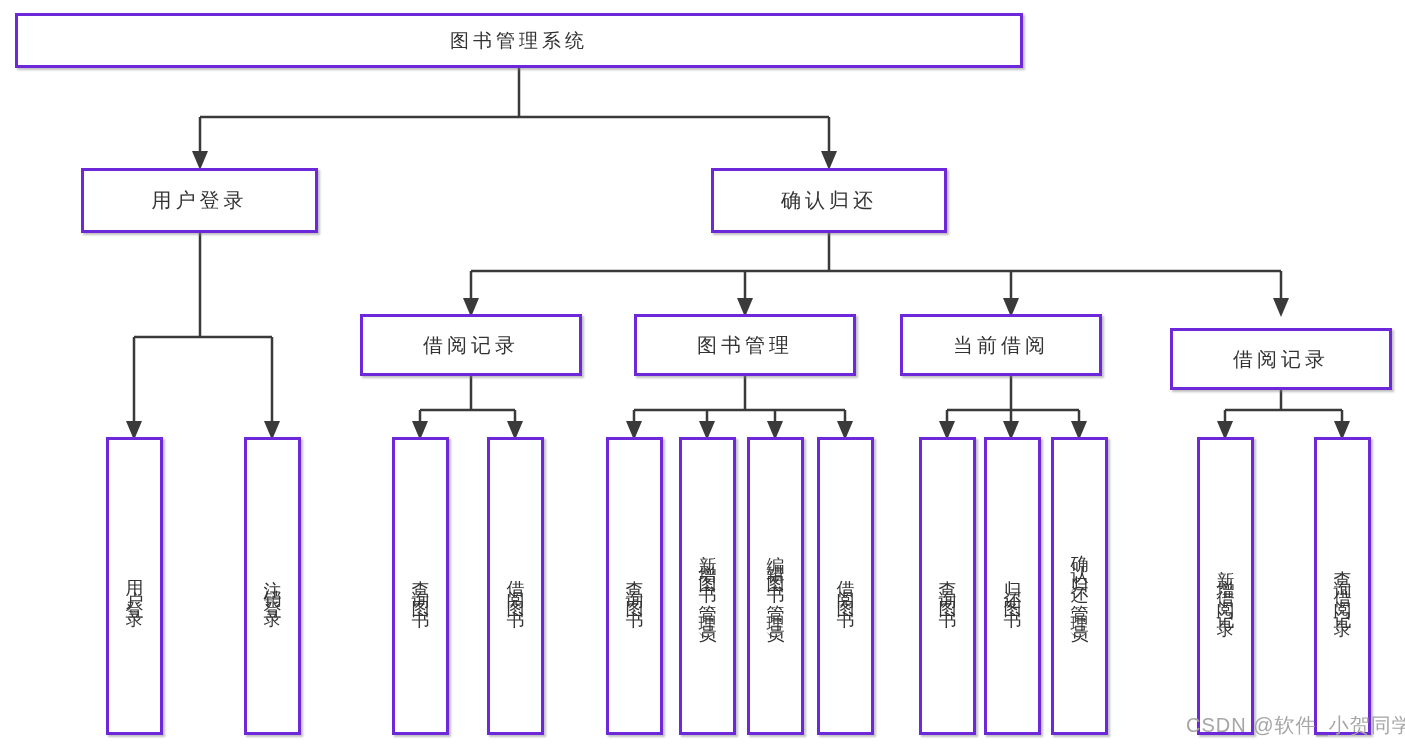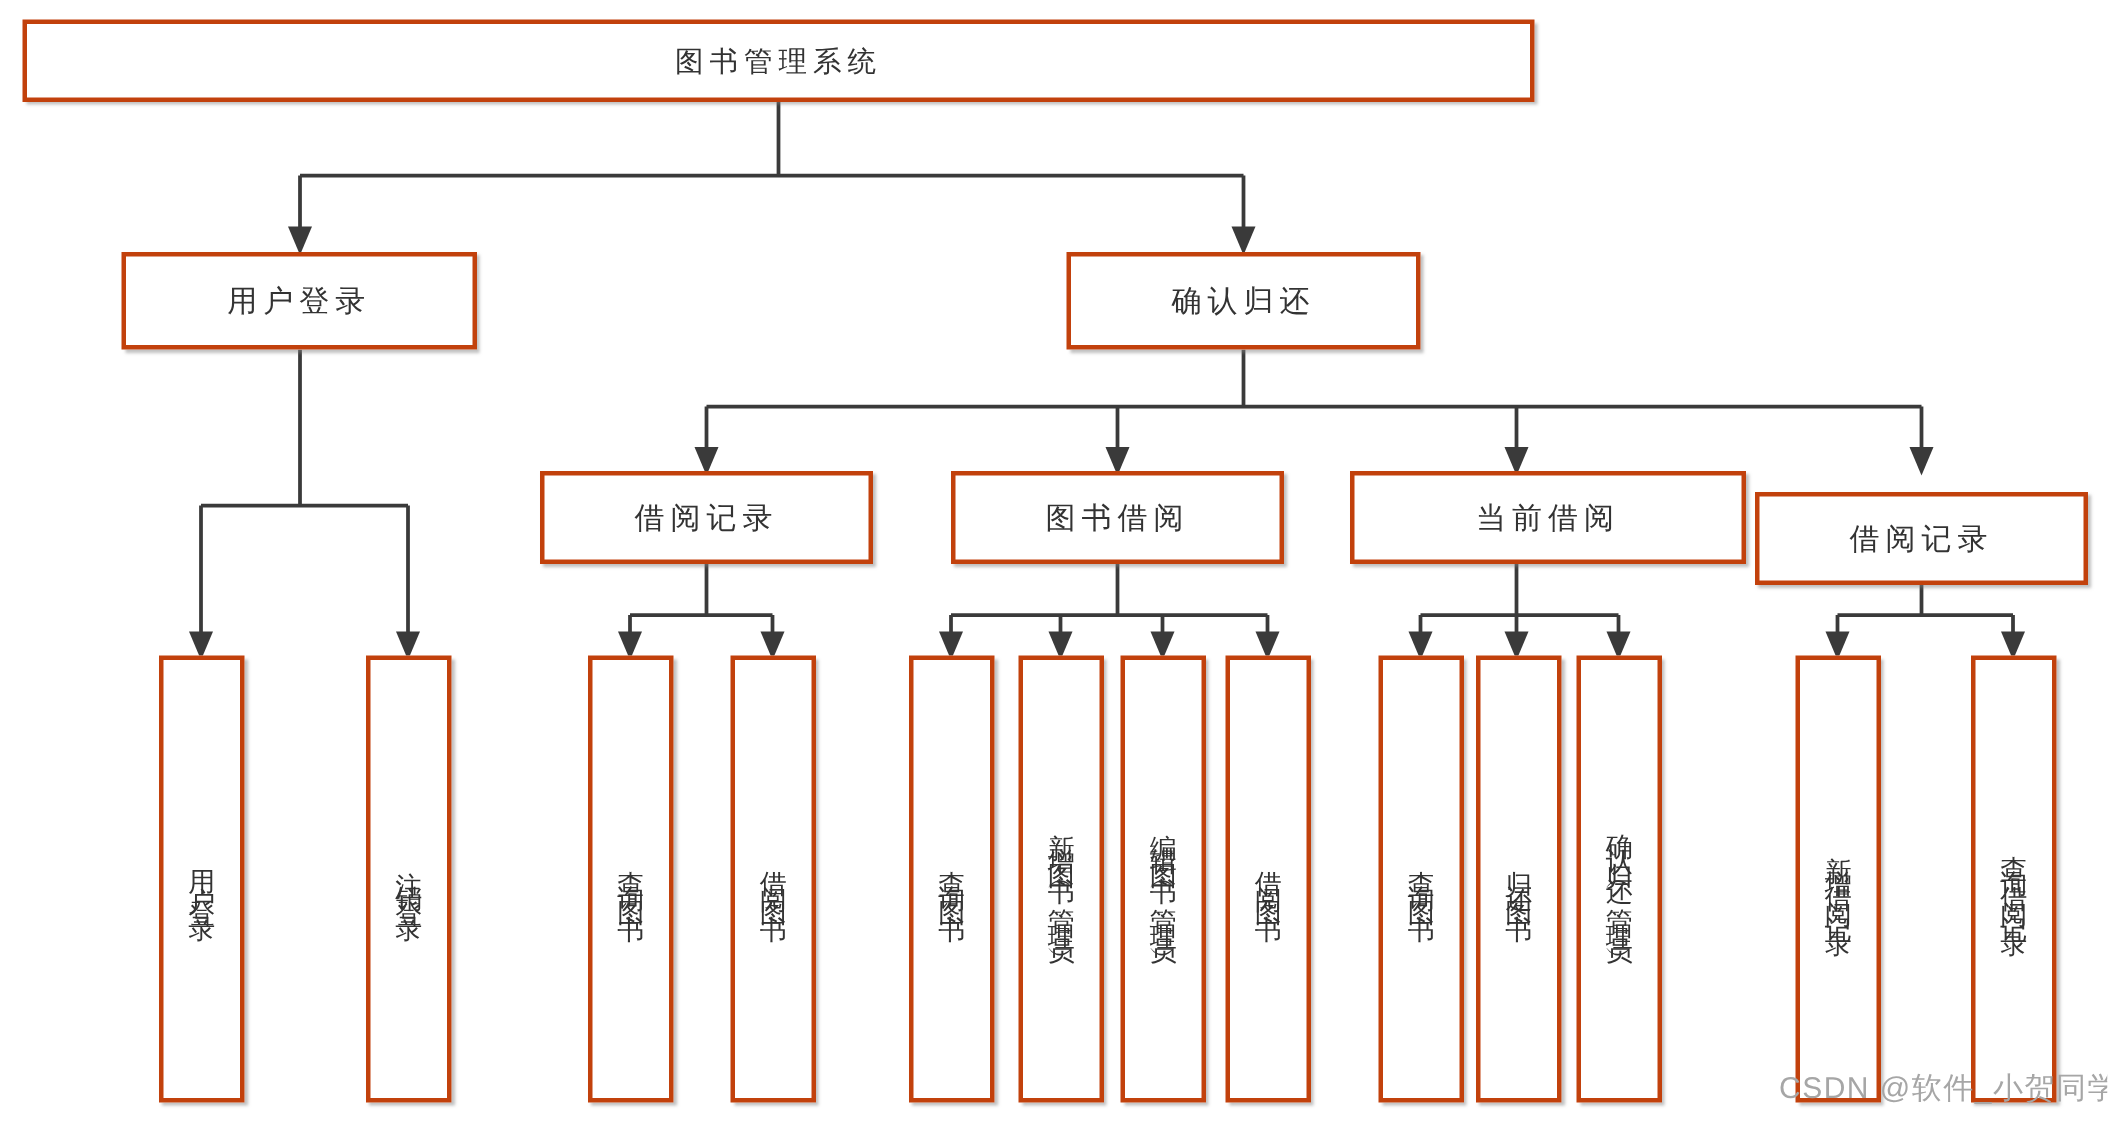--- a/index.html
+++ b/index.html
@@ -13,21 +13,21 @@
   }
   svg.connectors {
     position: absolute;
     left: 0; top: 0;
     width: 1405px; height: 747px;
   }
   .box {
     position: absolute;
     box-sizing: border-box;
     background: #ffffff;
-    border: 3px solid #c2410c;
+    border: 3px solid #6d28d9;
     color: #333333;
     display: flex;
     align-items: center;
     justify-content: center;
     box-shadow: 2px 2px 2px rgba(130,130,130,0.5);
   }
   .box.h {
     font-size: 20px;
     letter-spacing: 4px;
     white-space: nowrap;
@@ -41,21 +41,21 @@
     line-height: 1;
   }
   
   .n-root   { left: 15px;  top: 13px;  width: 1008px; height: 55px; }
   
   .n-login  { left: 81px;  top: 168px; width: 237px; height: 65px; }
   .n-mgmt   { left: 711px; top: 168px; width: 236px; height: 65px; }
   
   .n-rec    { left: 360px;  top: 314px; width: 222px; height: 62px; }
   .n-borrow { left: 634px;  top: 314px; width: 222px; height: 62px; }
-  .n-cur    { left: 900px;  top: 314px; width: 264px; height: 62px; }
+  .n-cur    { left: 900px;  top: 314px; width: 202px; height: 62px; }
   .n-rcd    { left: 1170px; top: 328px; width: 222px; height: 62px; }
   
   .leaf { top: 437px; width: 57px; height: 298px; }
   .l1  { left: 106px; }
   .l2  { left: 244px; }
   .l3  { left: 392px; }
   .l4  { left: 487px; }
   .l5  { left: 606px; }
   .l6  { left: 679px; }
   .l7  { left: 747px; }
@@ -120,21 +120,21 @@
       <path d="M1334 421 L1350 421 L1342 440 Z"></path>
     </g>
   </svg>
 
   <div class="box h root n-root">图书管理系统</div>
 
   <div class="box h n-login">用户登录</div>
   <div class="box h n-mgmt">确认归还</div>
 
   <div class="box h n-rec">借阅记录</div>
-  <div class="box h n-borrow">图书借阅</div>
+  <div class="box h n-borrow">图书管理</div>
   <div class="box h n-cur">当前借阅</div>
   <div class="box h n-rcd">借阅记录</div>
 
   <div class="box v leaf l1">
     <span>用户登录</span>
   </div>
   <div class="box v leaf l2">
     <span>注销登录</span>
   </div>
   <div class="box v leaf l3">

